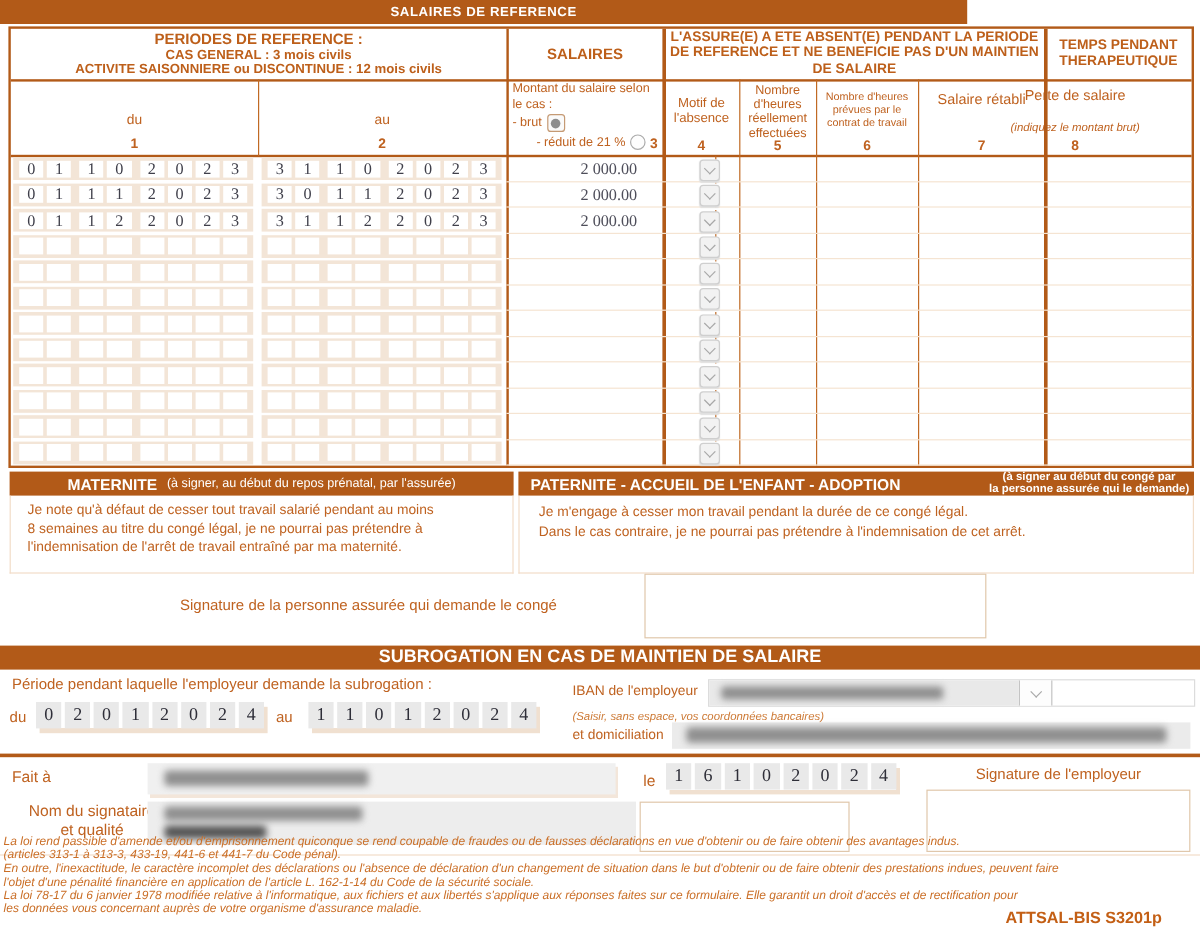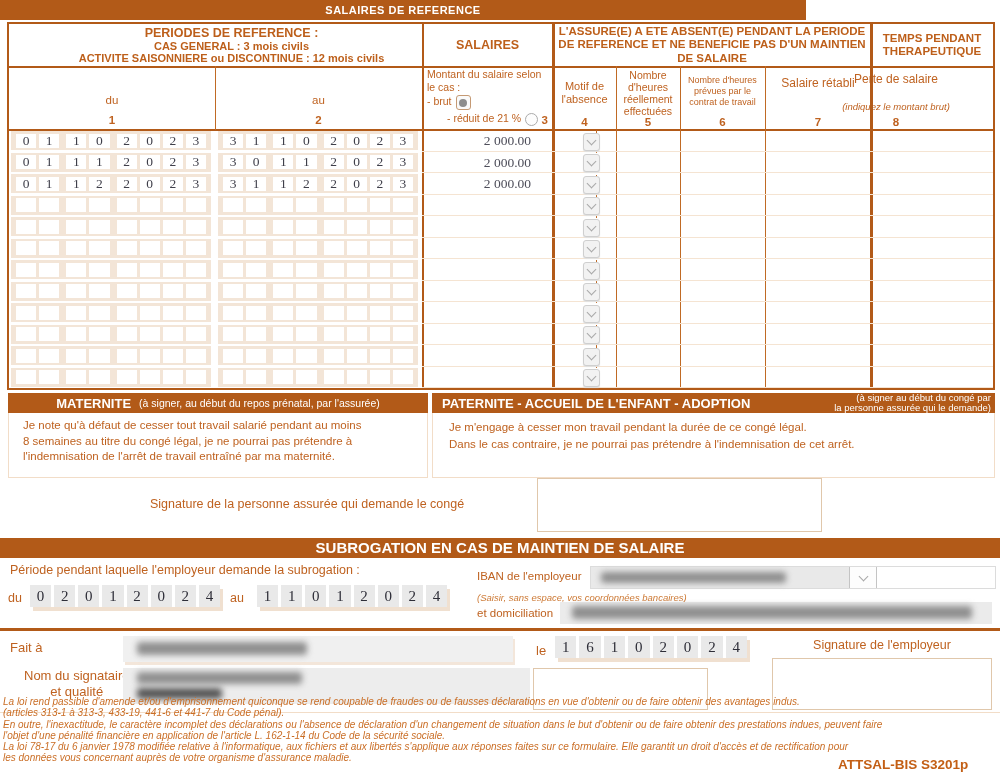--- a/index.html
+++ b/index.html
@@ -58,21 +58,21 @@
 </style>
 </head>
 <body>
 
 <div class="page">
 
   <div class="abs bar ctr" style="left:0;top:0;width:806px;height:20px;font-size:11px;line-height:20px;letter-spacing:.5px;">SALAIRES DE REFERENCE</div>
 
   <div class="tbl">
 
-    <div class="hdr1" style="left:0;width:413px;padding-left:16px;">
+    <div class="hdr1" style="left:0;width:413px;">
       <div class="bold" style="font-size:12.5px;color:#bd5f1a;">PERIODES DE REFERENCE :</div>
       <div class="bold" style="font-size:11px;color:#bd5f1a;">CAS GENERAL : 3 mois civils</div>
       <div class="bold" style="font-size:11px;color:#bd5f1a;">ACTIVITE SAISONNIERE ou DISCONTINUE : 12 mois civils</div>
     </div>
     <div class="hdr1 bold" style="left:413px;width:131px;font-size:12.5px;color:#bd5f1a;">SALAIRES</div>
     <div class="hdr1 bold ctr" style="left:544px;width:318px;font-size:11.5px;line-height:13.5px;color:#bd5f1a;padding:0 4px;box-sizing:border-box;">L'ASSURE(E) A ETE ABSENT(E) PENDANT LA PERIODE DE REFERENCE ET NE BENEFICIE PAS D'UN MAINTIEN DE SALAIRE</div>
     <div class="hdr1 bold ctr" style="left:862px;width:122px;font-size:11.5px;line-height:13.5px;color:#bd5f1a;">TEMPS PENDANT THERAPEUTIQUE</div>
 
     <div class="hdr2 ctr" style="left:0;width:206px;">
       <div style="font-size:11.5px;position:absolute;bottom:24px;width:100%;">du</div>
@@ -454,21 +454,21 @@
         </div>
       </div>
   </div>
 
   <div class="abs bar" style="left:8px;top:393px;width:420px;height:20px;display:flex;align-items:center;justify-content:center;gap:8px;">
     <span style="font-size:13px;">MATERNITE</span>
     <span style="font-size:10.5px;font-weight:normal;">(à signer, au début du repos  prénatal, par l'assurée)</span>
   </div>
   <div class="abs bar" style="left:432px;top:393px;width:563px;height:20px;display:flex;align-items:center;">
     <span style="font-size:13px;margin-left:10px;white-space:nowrap;">PATERNITE - ACCUEIL DE L'ENFANT - ADOPTION</span>
-    <span style="margin-left:auto;margin-right:4px;font-weight:normal;font-size:9.5px;line-height:10px;text-align:right;">
+    <span style="margin-left:auto;margin-right:4px;font-weight:bold;font-size:9.5px;line-height:10px;text-align:center;">
       <span>(à signer au début du congé par</span><br>
       <span>la personne assurée qui le demande)</span>
     </span>
   </div>
 
   <div class="abs" style="left:8px;top:413px;width:420px;height:65px;border:1px solid #f2ddc8;border-top:none;box-sizing:border-box;padding:5px 0 0 14px;font-size:11.5px;line-height:15.5px;">
     <div>Je note qu'à défaut de cesser tout travail salarié pendant au moins</div>
     <div>8 semaines au titre du congé légal, je ne pourrai pas prétendre à</div>
     <div>l'indemnisation de l'arrêt de travail entraîné par ma maternité.</div>
   </div>

